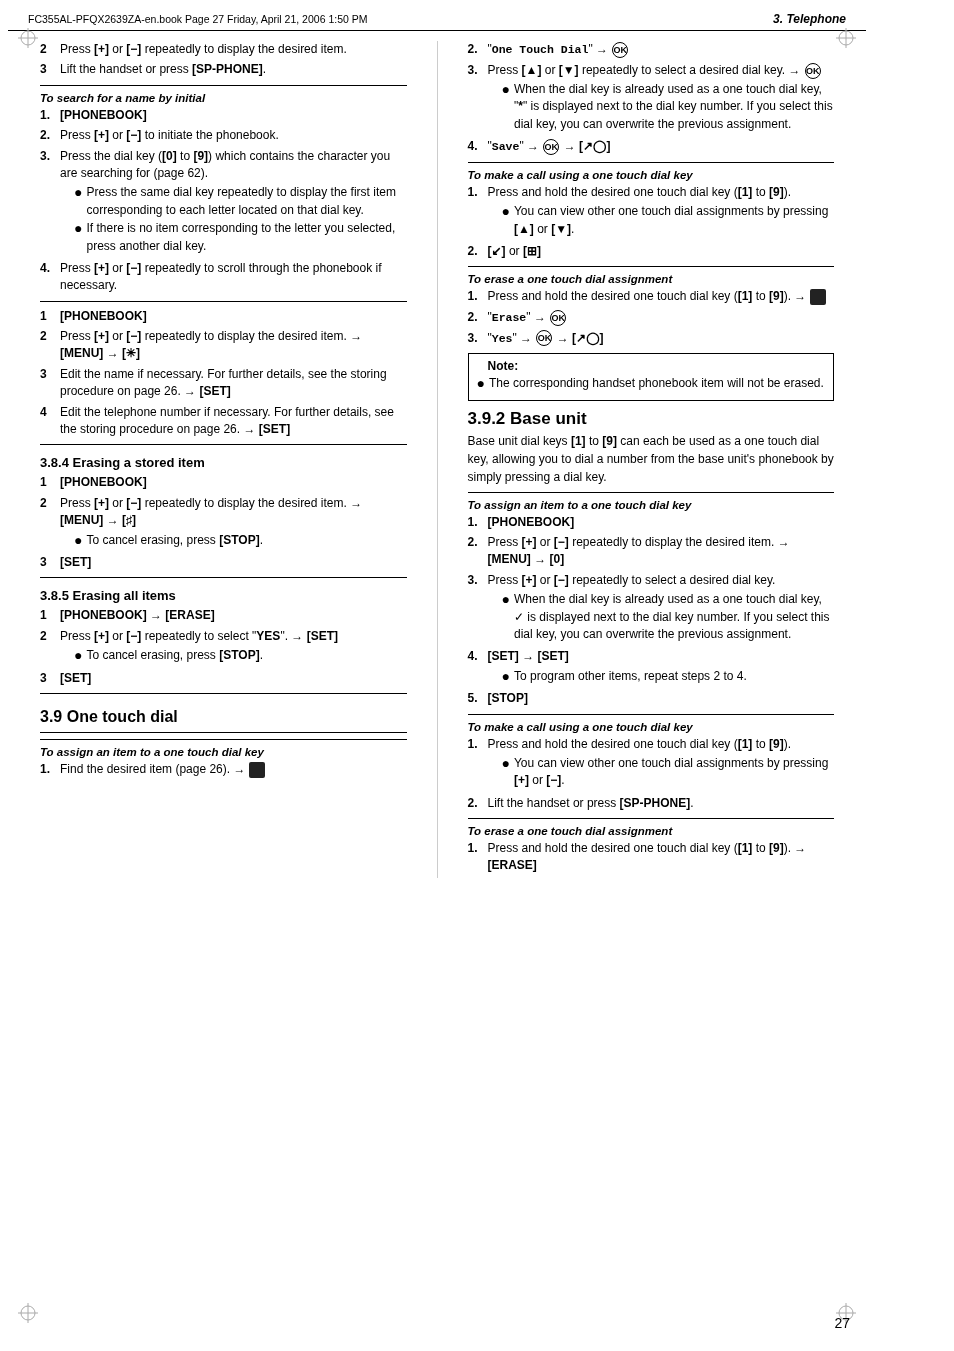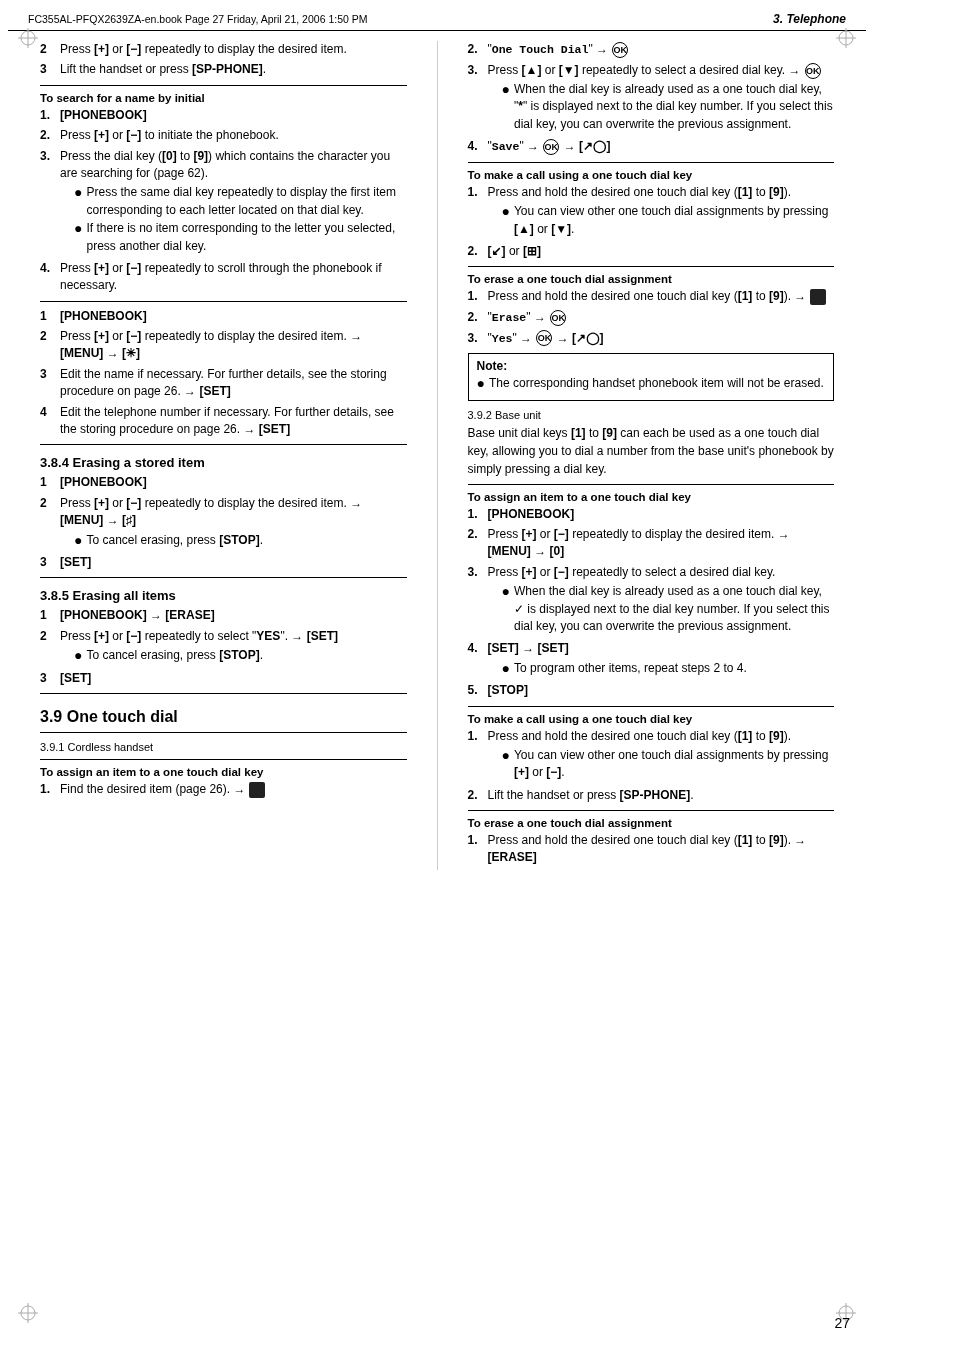--- a/index.html
+++ b/index.html
@@ -62,39 +62,40 @@
       margin-bottom: 4px;
       margin-top: 10px;
     }
     .section-heading-large {
       font-size: 16px;
       font-weight: bold;
       margin-top: 14px;
       margin-bottom: 4px;
     }
     .sub-section-heading {
-      font-size: 11px;
-      font-weight: normal;
+      font-size: 17px;
+      font-weight: bold;
       margin-top: 8px;
       margin-bottom: 3px;
     }
 
     
     hr.section-divider {
       border: none;
       border-top: 1px solid #000;
       margin: 6px 0;
     }
 
     
     .proc-heading {
       font-weight: bold;
       font-size: 11.5px;
       margin-top: 6px;
       margin-bottom: 3px;
+      font-style: italic;
     }
 
     
     .step-list {
       list-style: none;
       padding: 0;
       margin: 0;
     }
     .step-item {
       display: flex;
@@ -133,20 +134,21 @@
     
     .note-box {
       border: 1px solid #000;
       padding: 5px 8px;
       margin: 6px 0;
       font-size: 12px;
     }
     .note-heading {
       font-weight: bold;
       margin-bottom: 2px;
+      margin-left: 11px;
     }
 
     
     .key {
       font-weight: bold;
     }
     .mono {
       font-family: 'Courier New', monospace;
       font-size: 11.5px;
     }
@@ -343,21 +345,20 @@
           <span class="step-num key">3</span>
           <span class="step-content key">[SET]</span>
         </li>
       </ul>
 
       <hr class="section-divider">
 
       <div class="section-heading-large">3.9 One touch dial</div>
       <hr class="section-divider">
 
-      <div class="sub-section-heading">3.9.1 Cordless handset</div>
 
       <hr class="section-divider">
 
       <div class="proc-heading">To assign an item to a one touch dial key</div>
       <ul class="step-list">
         <li class="step-item">
           <span class="step-num key">1.</span>
           <span class="step-content">Find the desired item (page 26). <span class="arrow">→</span> <span style="display:inline-block;width:16px;height:16px;background:#222;border-radius:2px;vertical-align:middle;"></span></span>
         </li>
       </ul>

